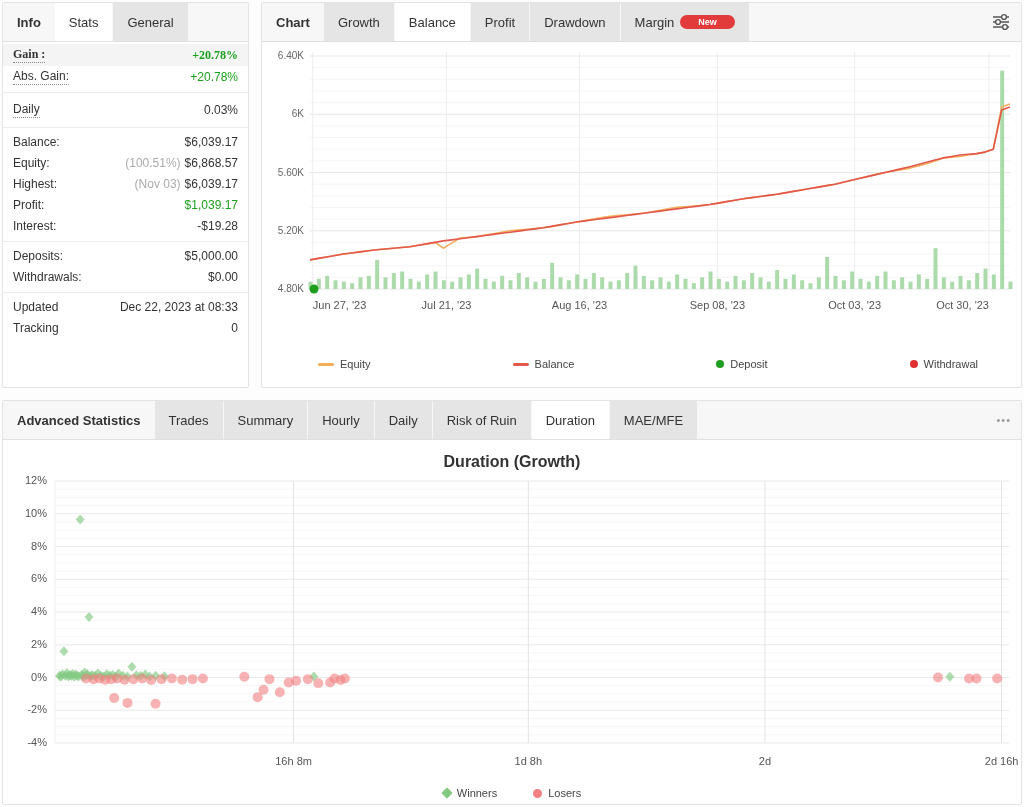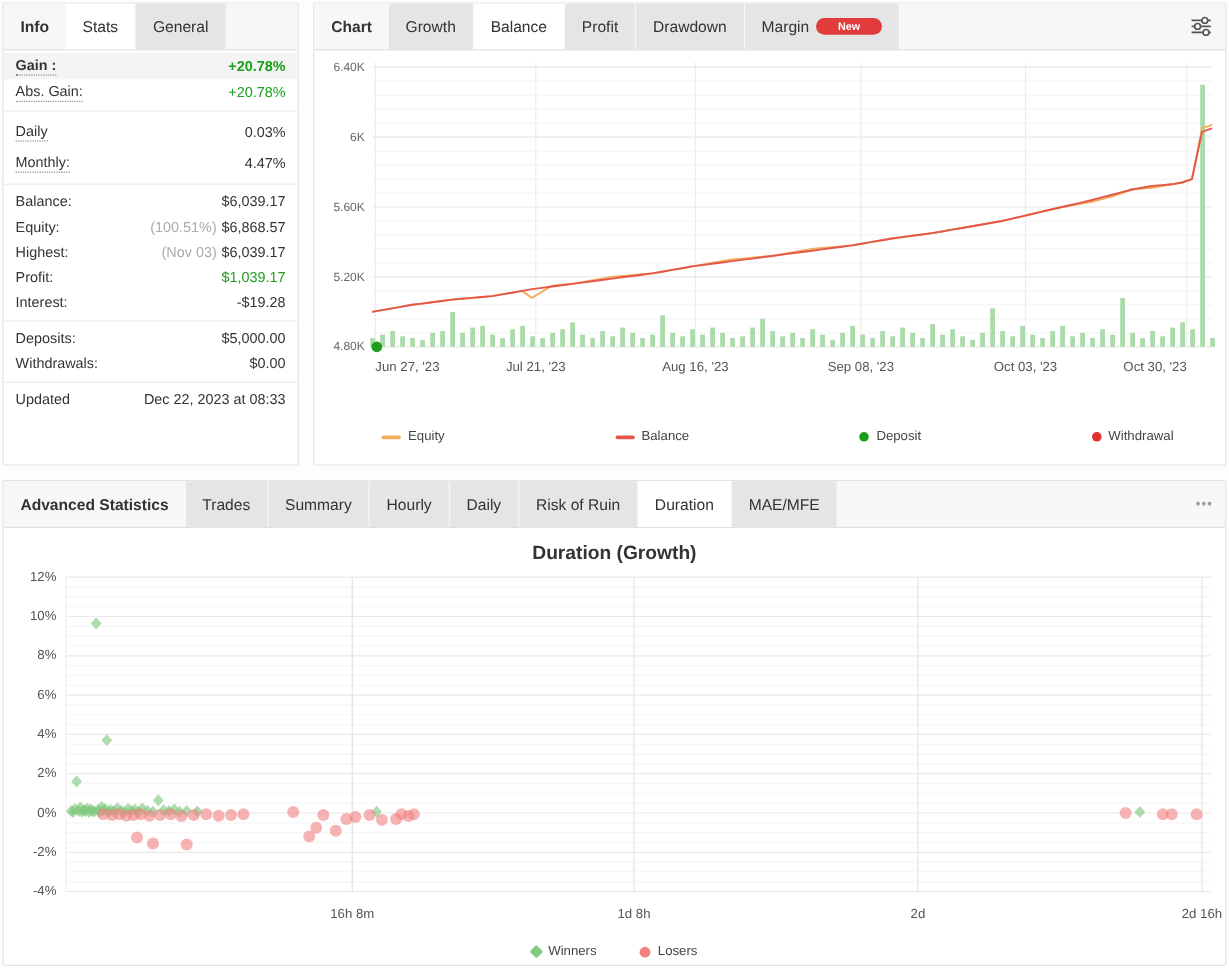--- a/index.html
+++ b/index.html
@@ -20,21 +20,21 @@
   .tab.active{background:#fff;}
   .tab.title-tab{background:transparent;font-weight:bold;border-right:none;}
   .badge{display:inline-block;margin-left:6px;color:#fff;font-size:9px;font-weight:bold;
          padding:2px 18px;border-radius:9px;line-height:10px;}
   .bar-right{position:absolute;right:10px;top:0;height:38px;display:flex;align-items:center;}
   .dots-icon{font-size:11px;color:#9a9a9a;letter-spacing:1px;cursor:pointer;}
 
   
   .rows{padding:2px 0;}
   .row{display:flex;justify-content:space-between;align-items:center;padding:3px 10px;font-size:12px;line-height:15px;}
-  .row.hl{background:#f4f4f4;}
+  .row.hl{background:#f4f4f4;font-family:Liberation Serif, serif;}
   .row.tall{padding:5px 10px;}
   .lbl{color:#333;}
   .lbl.u{border-bottom:1px dotted #8a8a8a;cursor:help;}
   .b{font-weight:bold;}
   .val{text-align:right;color:#333;}
   .green{color:var(--green,#1ca11c);}
   .muted{color:#ababab;margin-right:4px;}
   .divider{border-top:1px solid #ececec;margin:4px 0;}
 
   
@@ -68,24 +68,20 @@
     </div>
     <div class="row">
       <span class="lbl u">Abs. Gain:</span>
       <span class="val green">+20.78%</span>
     </div>
     <div class="divider"></div>
     <div class="row tall">
       <span class="lbl u">Daily</span>
       <span class="val">0.03%</span>
     </div>
-    <div class="row tall">
-      <span class="lbl u">Monthly:</span>
-      <span class="val">4.47%</span>
-    </div>
     <div class="divider"></div>
     <div class="row">
       <span class="lbl">Balance:</span>
       <span class="val">$6,039.17</span>
     </div>
     <div class="row">
       <span class="lbl">Equity:</span>
       <span class="val"><span class="muted">(100.51%)</span><span>$6,868.57</span></span>
     </div>
     <div class="row">
@@ -106,20 +102,24 @@
       <span class="val">$5,000.00</span>
     </div>
     <div class="row">
       <span class="lbl">Withdrawals:</span>
       <span class="val">$0.00</span>
     </div>
     <div class="divider"></div>
     <div class="row">
       <span class="lbl">Updated</span>
       <span class="val">Dec 22, 2023 at 08:33</span>
+    </div>
+    <div class="row">
+      <span class="lbl">Tracking</span>
+      <span class="val">0</span>
     </div>
   </div>
 </section>
 
 <section class="panel chart-panel">
   <div class="tabbar">
     <div class="tab title-tab">Chart</div>
     <div class="tab">Growth</div>
     <div class="tab active">Balance</div>
     <div class="tab">Profit</div>

